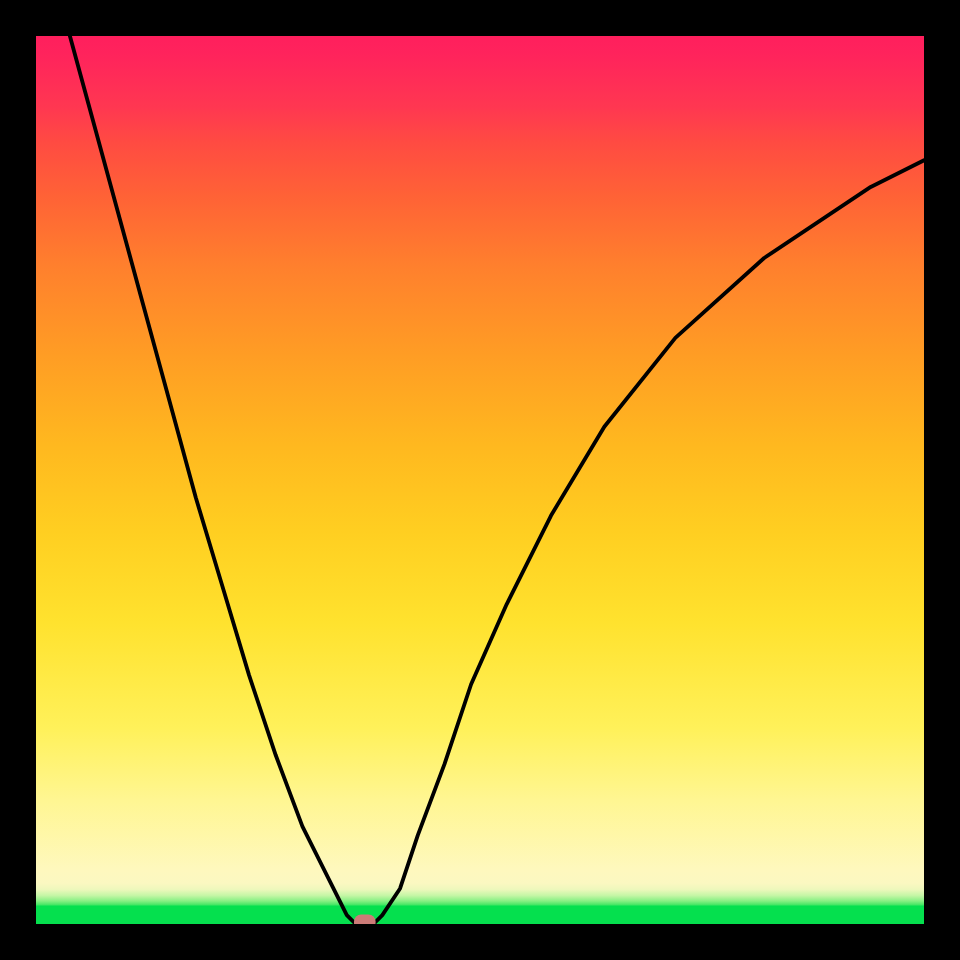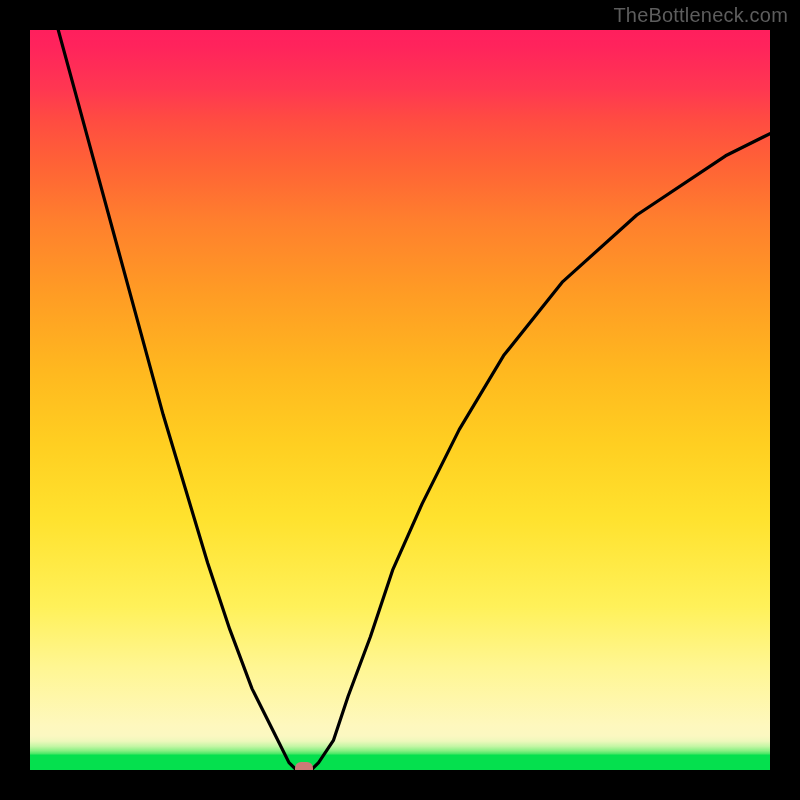--- a/index.html
+++ b/index.html
@@ -67,20 +67,19 @@
     width: 18px;
     height: 13px;
     border-radius: 6px;
     background: #cc7b77;
   }
 </style>
 </head>
 <body>
 
 <div class="outer">
-  <div class="watermark">TheBottleneck.com</div>
   <div class="plot">
     <svg class="curve" viewBox="0 0 740 740" preserveAspectRatio="none">
       <path id="curve-path" fill="none" stroke="#000" stroke-width="3.2" stroke-linejoin="round" stroke-linecap="round" d="M0.00 -103.60 L22.20 -22.20 L44.40 59.20 L66.60 140.60 L88.80 222.00 L111.00 303.40 L133.20 384.80 L155.40 458.80 L177.60 532.80 L199.80 599.40 L222.00 658.60 L244.20 703.00 L259.00 732.60 L266.40 740.00 L273.80 740.00 L281.20 740.00 L288.60 732.60 L303.40 710.40 L318.20 666.00 L340.40 606.80 L362.60 540.20 L392.20 473.60 L429.20 399.60 L473.60 325.60 L532.80 251.60 L606.80 185.00 L695.60 125.80 L740.00 103.60"></path>
     </svg>
     <div id="marker-dot" class="dot" style="left: 264.8px; top: 732px; background: rgb(204, 123, 119);"></div>
   </div>
 </div>
 
 </body></html>

